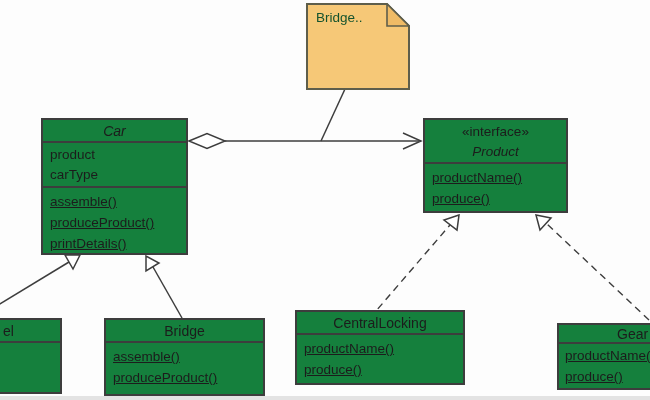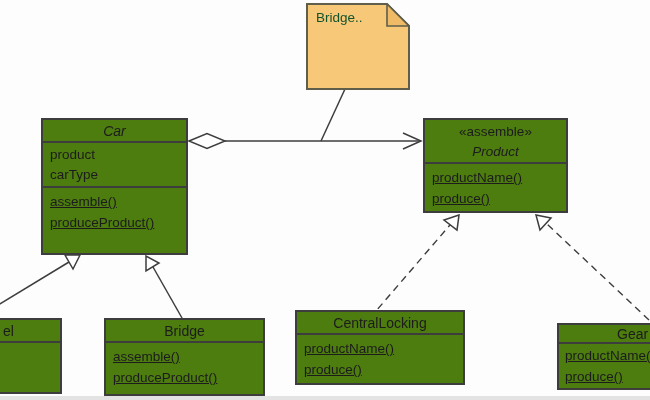--- a/index.html
+++ b/index.html
@@ -7,21 +7,21 @@
     width:650px; height:400px; overflow:hidden; position:relative;
     background:#FDFDFD;
     font-family:"Liberation Sans", sans-serif;
     color:#1C1C1C;
   }
   .stage { position:absolute; inset:0; width:650px; height:400px; overflow:hidden; }
   svg.connectors { position:absolute; left:0; top:0; z-index:1; }
 
   .uml-class {
     position:absolute; z-index:2;
-    background:#4d7c0f;
+    background:#15803d;
     border:2px solid #3D3D3D;
     font-size:13.5px;
   }
   .uml-class .title {
     text-align:center; font-size:14px;
     border-bottom:2px solid #3D3D3D;
     height:20px; line-height:20px; padding-top:1px;
     white-space:nowrap; overflow:visible;
   }
   .italic { font-style:italic; }
@@ -100,26 +100,27 @@
 
   <div class="uml-class car">
     <div class="title italic">Car</div>
     <div class="compartment bordered attrs">
       <div>product</div>
       <div>carType</div>
     </div>
     <div class="methods">
       <div>assemble()</div>
       <div>produceProduct()</div>
+      <div>printDetails()</div>
     </div>
   </div>
 
   <div class="uml-class product">
     <div class="title2">
-      <div>«assemble»</div>
+      <div>«interface»</div>
       <div class="italic">Product</div>
     </div>
     <div class="methods">
       <div>productName()</div>
       <div>produce()</div>
     </div>
   </div>
 
   <div class="uml-class left-partial">
     <div class="title">el</div>

